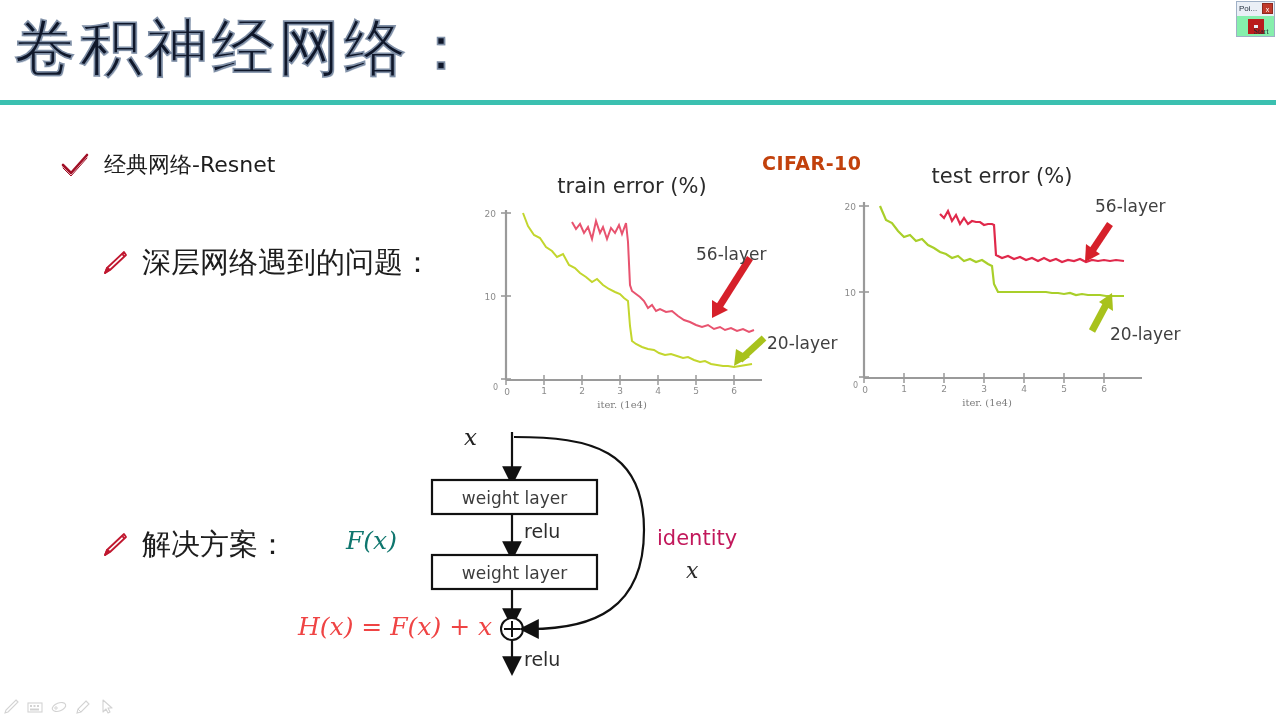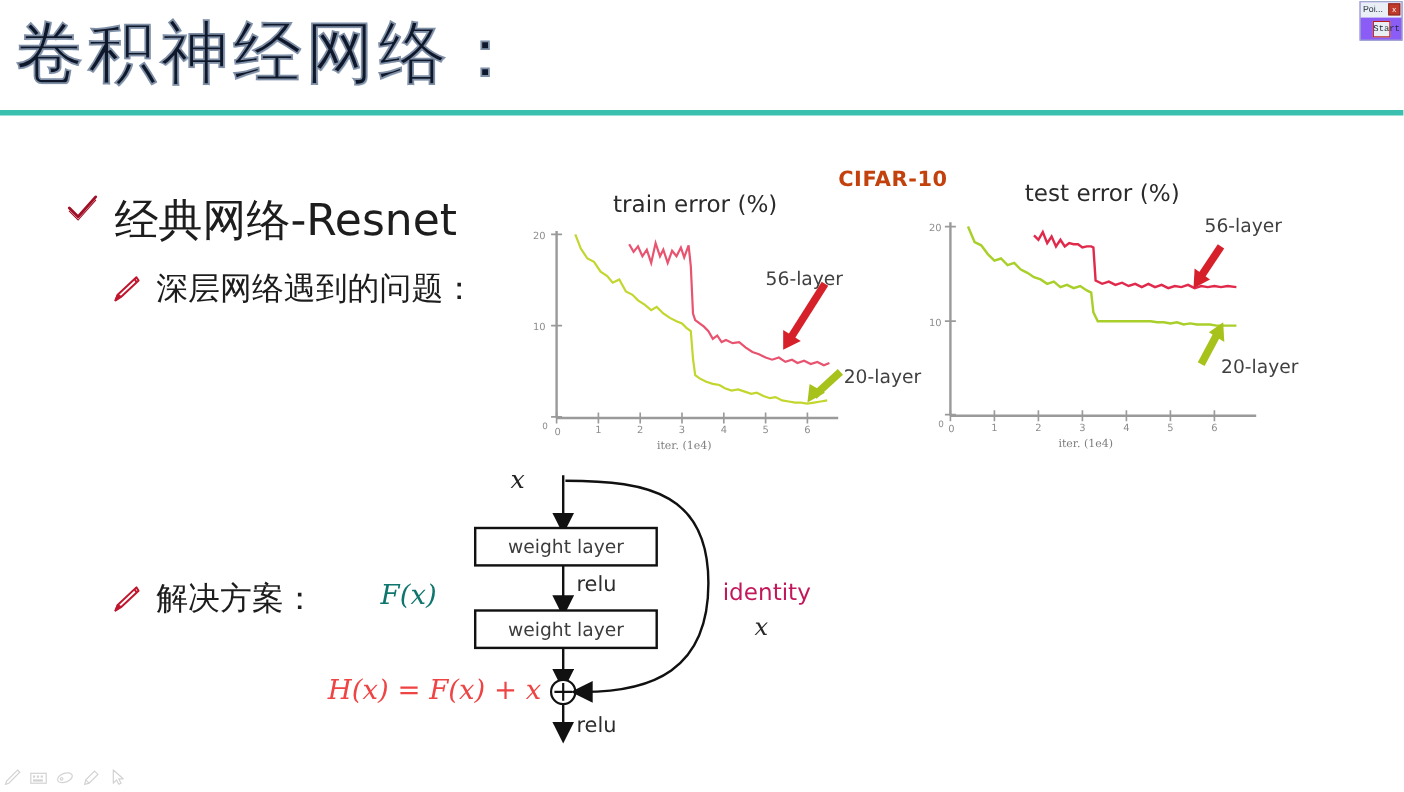--- a/index.html
+++ b/index.html
@@ -29,21 +29,21 @@
   }
 
   
   .bullet{position:absolute;display:flex;align-items:center;white-space:nowrap;}
   .bullet .marker{flex:0 0 auto;display:inline-block;margin-right:14px;line-height:0;}
   .bullet .btxt{
     font-family:"DejaVu Sans",sans-serif;
     color:#1d1d1d;
   }
   #bullet-1{left:60px;top:150px;}
-  #bullet-1 .btxt{font-size:40px;margin-top:23px;}
+  #bullet-1 .btxt{font-size:22px;}
   #bullet-2{left:100px;top:243px;}
   #bullet-2 .btxt{font-size:29px;}
   #bullet-3{left:100px;top:525px;}
   #bullet-3 .btxt{font-size:29px;}
 
   
   #charts{position:absolute;left:462px;top:138px;width:760px;height:278px;}
   .chart{position:absolute;top:0;height:278px;}
   #chart-train{left:0;width:340px;}
   #chart-test{left:380px;width:360px;}
@@ -67,43 +67,43 @@
   #resnet svg{position:absolute;left:0;top:0;}
   .rtxt{position:absolute;white-space:nowrap;font-family:"DejaVu Serif",serif;}
   .rbox-label{
     position:absolute;font-family:"DejaVu Sans",sans-serif;
     font-size:17px;color:#3d3d3d;text-align:center;
   }
 
   
   #mini-window{
     position:absolute;left:1236px;top:1px;width:39px;height:36px;
-    background:#8b5cf6;border:1px solid #9fb0c6;
+    background:#86efac;border:1px solid #9fb0c6;
     box-sizing:border-box;
   }
   #mini-titlebar{
     position:relative;height:14px;display:flex;align-items:center;
     padding-left:2px;background:#eaeff6;
   }
   #mini-title{
     font-size:8px;color:#24313f;font-family:"Liberation Sans",sans-serif;
     line-height:14px;
   }
   #mini-close{
     position:absolute;right:1px;top:1px;width:11px;height:11px;
     background:#c0392b;color:#fff;font-size:7px;line-height:11px;
     text-align:center;border:1px solid #8e2a20;box-sizing:border-box;
   }
   #mini-body{
     height:20px;display:flex;align-items:center;justify-content:center;
   }
   #start-button{
-    width:16px;height:15px;background:#e9eef5;border:1px solid #b91c1c;
+    width:16px;height:15px;background:#e9eef5;border:6px solid #b91c1c;
     font-size:8px;line-height:13px;text-align:center;color:#1d2731;
-    font-family:Liberation Mono, monospace;box-sizing:border-box;
+    font-family:Liberation Serif, serif;box-sizing:border-box;
   }
 
   
   #ink-toolbar{
     position:absolute;left:2px;top:697px;height:20px;
     display:flex;align-items:center;gap:6px;opacity:.33;
   }
   #ink-toolbar .tool{width:18px;height:18px;line-height:0;}
 </style>
 </head>

